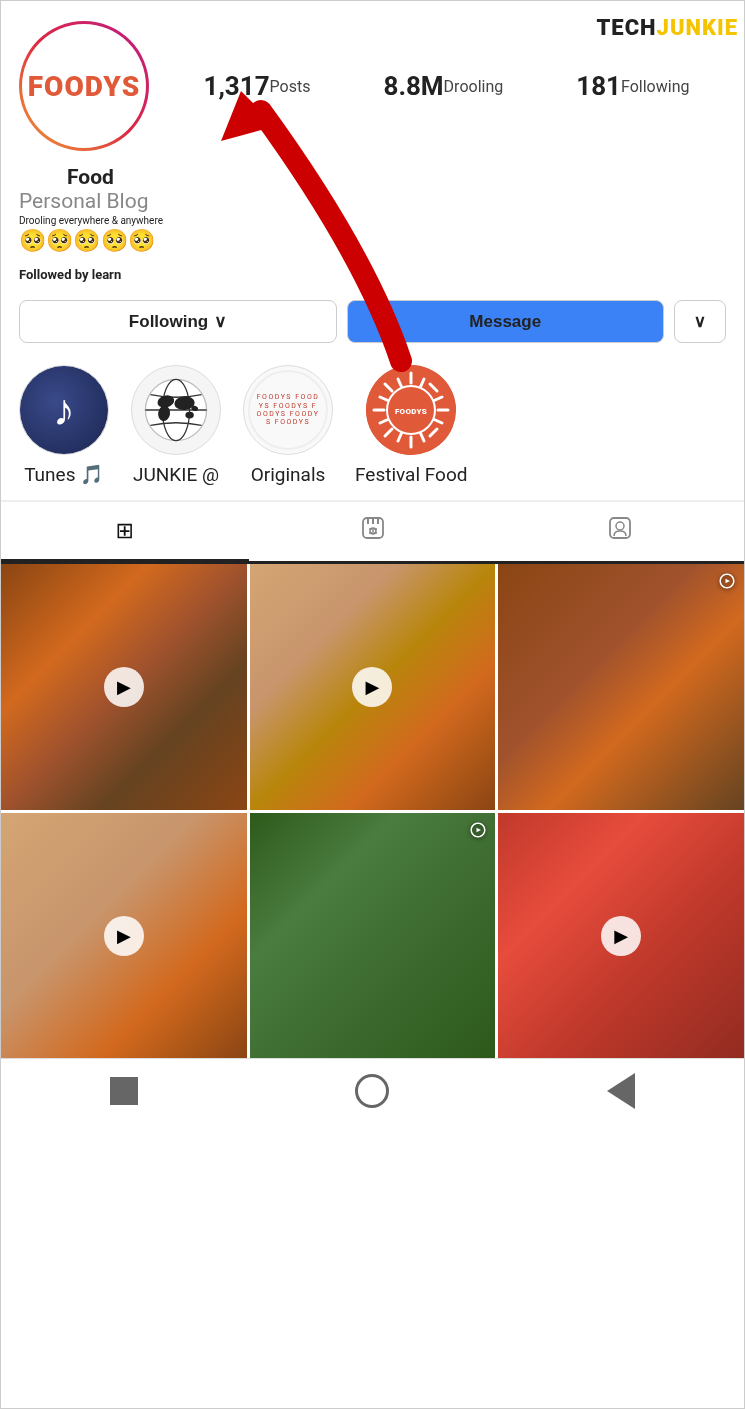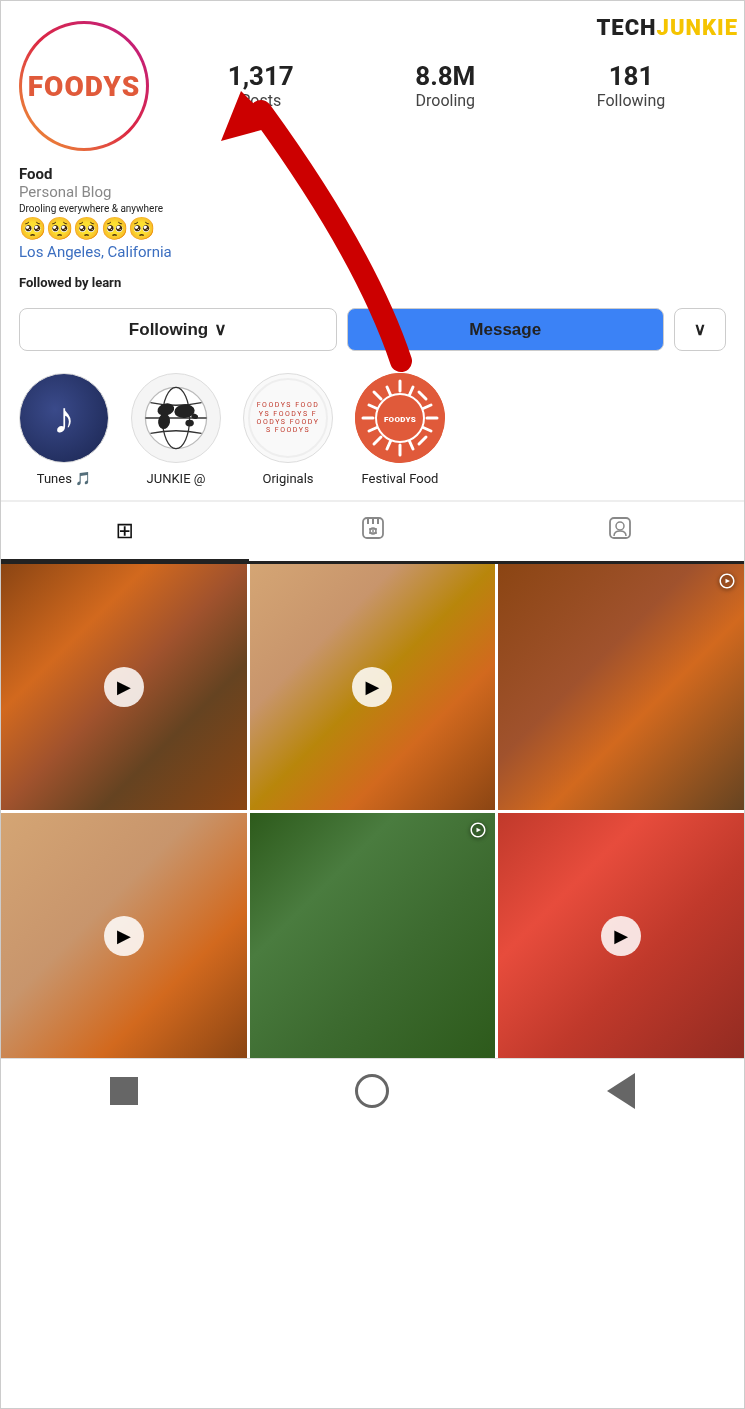--- a/index.html
+++ b/index.html
@@ -64,45 +64,46 @@
       letter-spacing: 1px;
     }
     .stats-row {
       display: flex;
       flex: 1;
       justify-content: space-around;
       align-items: center;
     }
     .stat-item {
       display: flex;
-      flex-direction: column;
+      flex-direction: row;
       align-items: center;
     }
     .stat-number {
       font-size: 26px;
       font-weight: 700;
       color: #222;
       line-height: 1.1;
     }
     .stat-label {
       font-size: 16px;
       color: #444;
     }
 
     
     .bio-section {
       padding: 14px 18px 0 18px;
     }
     .bio-name {
-      font-size: 15px;
+      font-size: 21px;
       font-weight: 700;
       color: #222;
+      margin-left: 48px;
     }
     .bio-category {
-      font-size: 15px;
+      font-size: 21px;
       color: #888;
     }
     .bio-desc {
       font-size: 10px;
       color: #222;
       margin-top: 2px;
     }
     .bio-emojis {
       font-size: 22px;
       margin-top: 2px;
@@ -196,21 +197,21 @@
       justify-content: center;
       background: #fff;
     }
     .hl-tunes {
       background: radial-gradient(circle at 40% 40%, #3a4a8a, #1a2550);
     }
     .hl-foodys {
       background: #f5f5f5;
     }
     .highlight-label {
-      font-size: 13px;
+      font-size: 19px;
       color: #222;
       text-align: center;
     }
 
     
     .tabs-row {
       display: flex;
       border-top: 1px solid #eee;
       border-bottom: 3px solid #222;
     }
@@ -407,21 +408,20 @@
   <svg class="annotation-arrow" viewBox="0 0 250 300" fill="none" xmlns="http://www.w3.org/2000/svg">
     <path d="M 220 280 C 200 220, 160 140, 80 30" stroke="#cc0000" stroke-width="22" fill="none" stroke-linecap="round"></path>
     <polygon points="60,10 40,60 95,45" fill="#cc0000"></polygon>
   </svg>
 
   <div class="bio-section">
     <div class="bio-name">Food</div>
     <div class="bio-category">Personal Blog</div>
     <div class="bio-desc">Drooling everywhere &amp; anywhere</div>
     <div class="bio-emojis">🥺🥺🥺🥺🥺</div>
-    <div class="bio-location">Los Angeles, California</div>
     <div class="bio-followed">
       <span>Followed by </span><span>learn</span>
     </div>
   </div>
 
   <div class="action-buttons">
     <button class="btn-following">
       <span>Following</span>
       <span>∨</span>
     </button>

